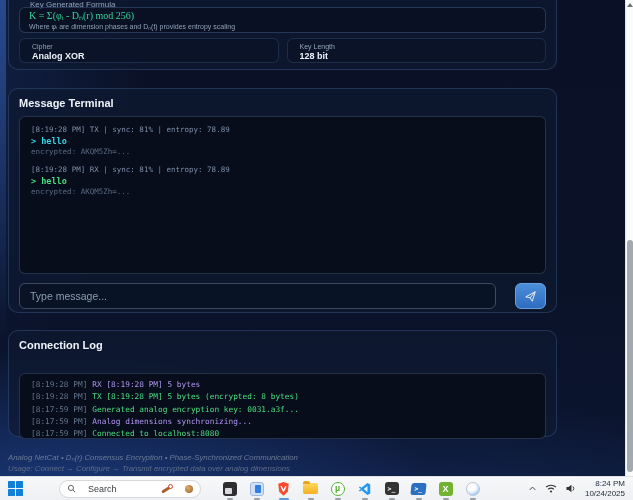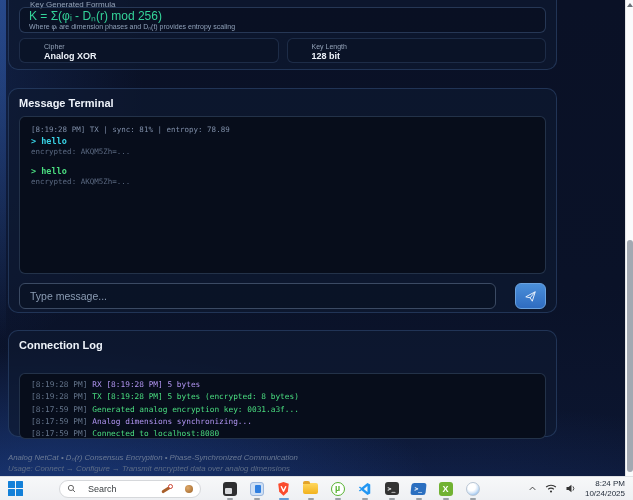--- a/index.html
+++ b/index.html
@@ -28,26 +28,26 @@
   }
 
   
   .panel-top { top:-16px; height:86px; border-top:none; }
   .kdf-label { position:absolute; top:16px; left:21px; font-size:8px; color:#94a3b8; }
   .kdf-box {
     position:absolute; top:23px; left:10px; right:10px; height:26px;
     background:rgba(7,13,27,0.55); border:1px solid rgba(94,130,180,0.35); border-radius:6px;
     padding:3px 9px;
   }
-  .kdf-formula { font-family:Liberation Sans, sans-serif; font-size:12px; color:#34d399; line-height:10px; }
+  .kdf-formula { font-family:Liberation Serif, serif; font-size:10px; color:#34d399; line-height:10px; }
   .kdf-note { font-size:7px; color:#8fa0b8; line-height:10px; margin-top:1px; }
   .info-cards { position:absolute; top:54px; left:10px; right:10px; display:flex; gap:8px; }
   .info-card {
     flex:1; height:25px; background:rgba(10,19,38,0.8);
-    border:1px solid rgba(86,120,170,0.25); border-radius:6px; padding:3px 24px;
+    border:1px solid rgba(86,120,170,0.25); border-radius:6px; padding:3px 12px;
   }
   .info-label { font-size:7px; color:#94a3b8; line-height:9px; }
   .info-value { font-size:9px; font-weight:bold; color:#eef3fa; line-height:11px; }
 
   
   .panel-terminal { top:88px; height:225px; padding:7px 10px; }
   .panel-title { font-size:11px; font-weight:bold; color:#eef3fa; line-height:14px; }
   .term-box {
     margin-top:6px; height:158px; overflow:hidden;
     background:#070d1b; border:1px solid rgba(71,95,130,0.45); border-radius:6px;
@@ -174,20 +174,21 @@
 
     <div class="panel panel-terminal">
       <div class="panel-title">Message Terminal</div>
       <div class="term-box">
         <div class="t-entry">
           <div class="t-meta">[8:19:28 PM] TX | sync: 81% | entropy: 78.89</div>
           <div class="t-msg c-cyan">&gt; hello</div>
           <div class="t-enc">encrypted: AKQM5Zh=...</div>
         </div>
         <div class="t-entry">
+          <div class="t-meta">[8:19:28 PM] RX | sync: 81% | entropy: 78.89</div>
           <div class="t-msg c-green">&gt; hello</div>
           <div class="t-enc">encrypted: AKQM5Zh=...</div>
         </div>
       </div>
       <div class="input-row">
         <input class="msg-input" type="text" placeholder="Type message..." style="">
         <div class="send-btn">
           <span style="display:flex">
             <svg width="13" height="13" viewBox="0 0 16 16">
                 <path d="M2.2 8.4 L13.8 2.2 L10.2 13.8 L7.6 9.6 L2.2 8.4 Z M7.6 9.6 L13.8 2.2" fill="none" stroke="#eaf2fc" stroke-width="1.2" stroke-linejoin="round"></path>

